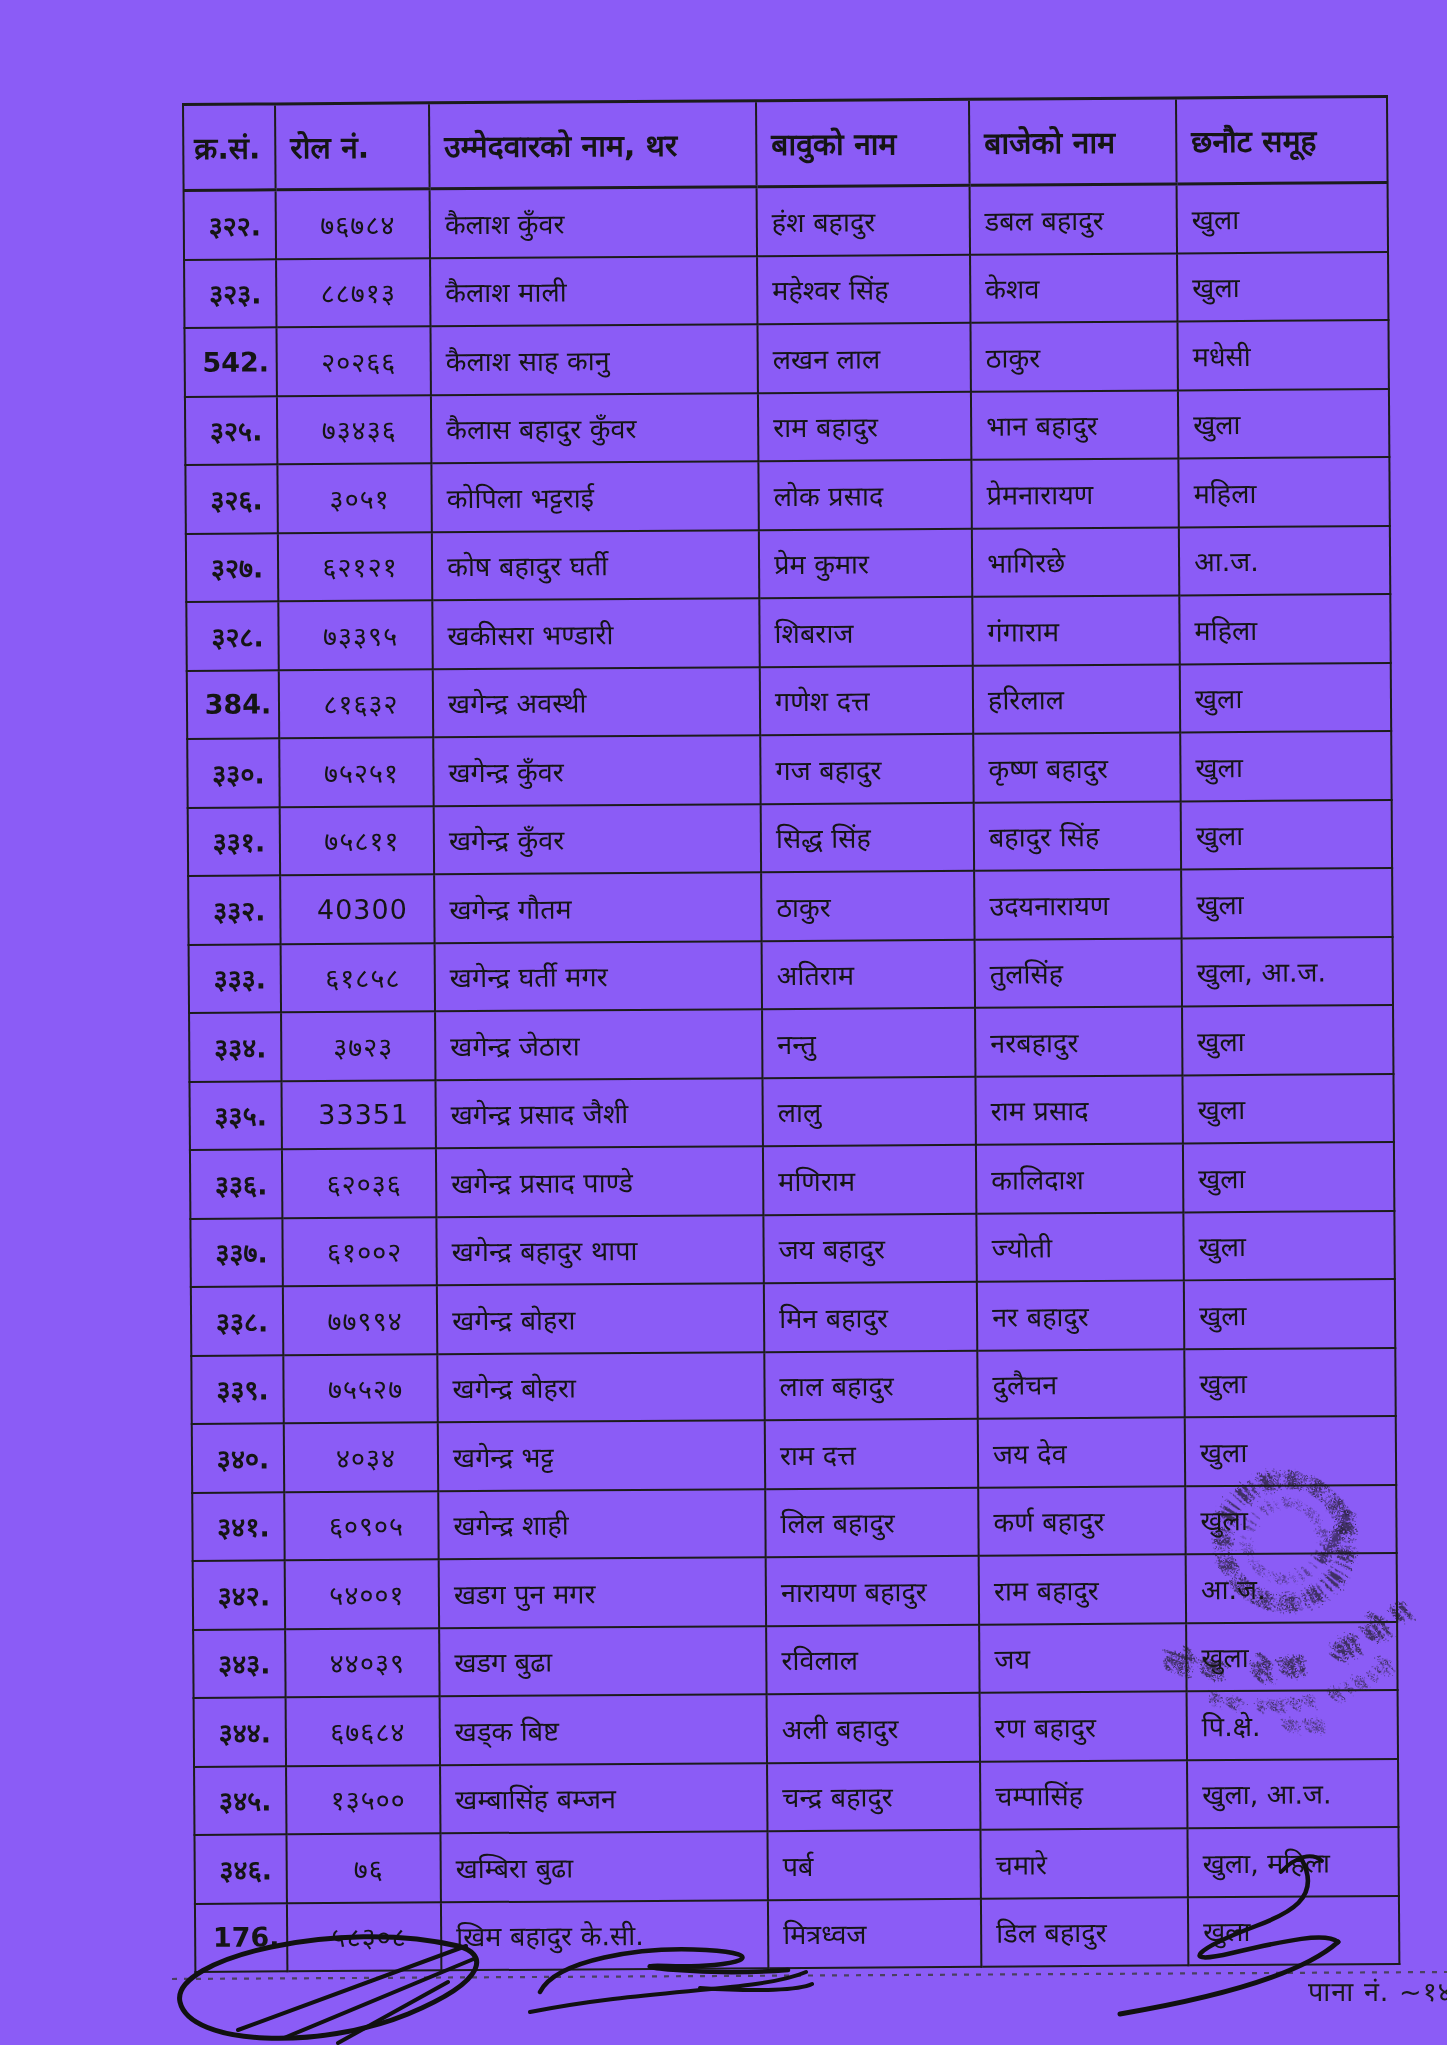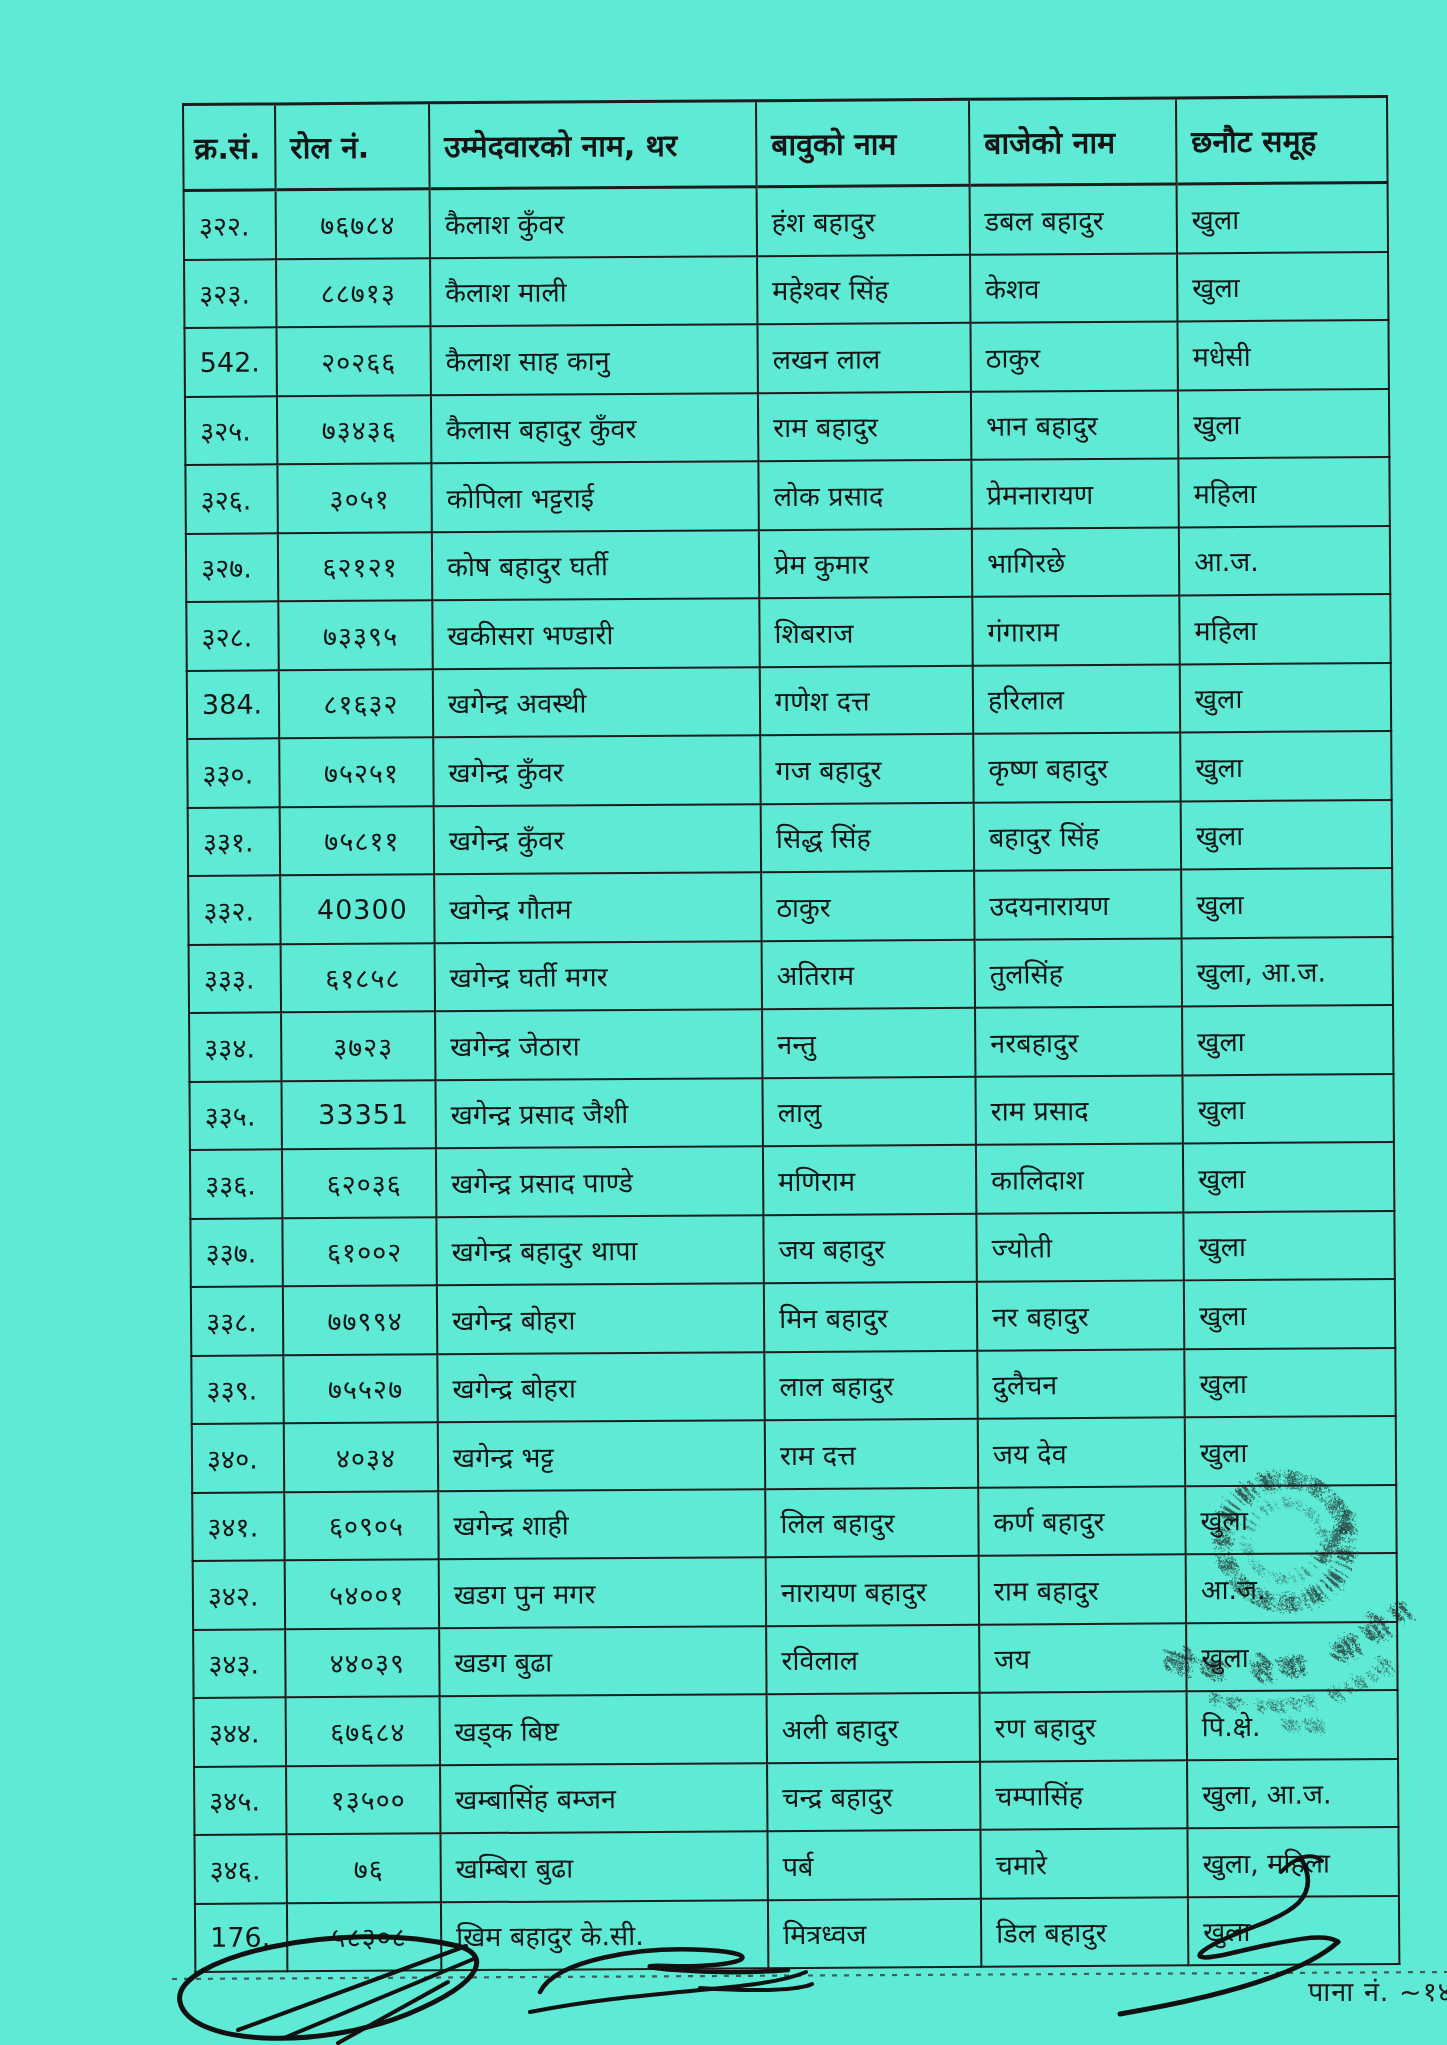--- a/index.html
+++ b/index.html
@@ -3,40 +3,40 @@
 <meta charset="utf-8">
 <style>
   html,body{margin:0;padding:0;}
   body{
     width:1447px;height:2045px;position:relative;overflow:hidden;
     background:#fbfbf8;
     font-family:"DejaVu Sans","Liberation Sans",sans-serif;
     color:#151515;
     -webkit-font-smoothing:antialiased;
   }
-  .page{position:absolute;inset:0;background:#5eead4;}
+  .page{position:absolute;inset:0;background:#8b5cf6;}
   .table-wrap{
     position:absolute;left:182px;top:103px;width:1204px;
     transform:rotate(-0.38deg);transform-origin:top left;
   }
   table.roster{
     border-collapse:collapse;width:1204px;table-layout:fixed;
     background:transparent;
   }
   table.roster td, table.roster th{
     border:2.2px solid #1c1c1c;
     overflow:hidden;white-space:nowrap;
   }
   table.roster th{
     height:83px;font-size:30px;font-weight:bold;text-align:left;
     padding:0 0 0 14px;border-bottom-width:3.4px;border-top-width:3.2px;
   }
   table.roster th.c-sn{padding-left:10px;}
   table.roster td{height:66.5px;font-size:27px;padding:0 4px 0 14px;vertical-align:middle;}
-  td.c-sn{text-align:left;padding:0 2px;font-size:26px;}
+  td.c-sn{text-align:center;padding:0 2px;font-size:26px;font-weight:bold;}
   td.c-roll{text-align:center;padding:0 2px;font-size:26px;letter-spacing:1px;}
   .footer-page{
     position:absolute;left:1308px;top:1972px;font-size:27px;letter-spacing:1px;
     color:#1a1a1a;white-space:nowrap;
   }
   .overlay{position:absolute;inset:0;pointer-events:none;}
   .stamp-svg{position:absolute;left:1128px;top:1392px;transform:rotate(-9deg);opacity:.92;}
 </style>
 </head>
 <body>

